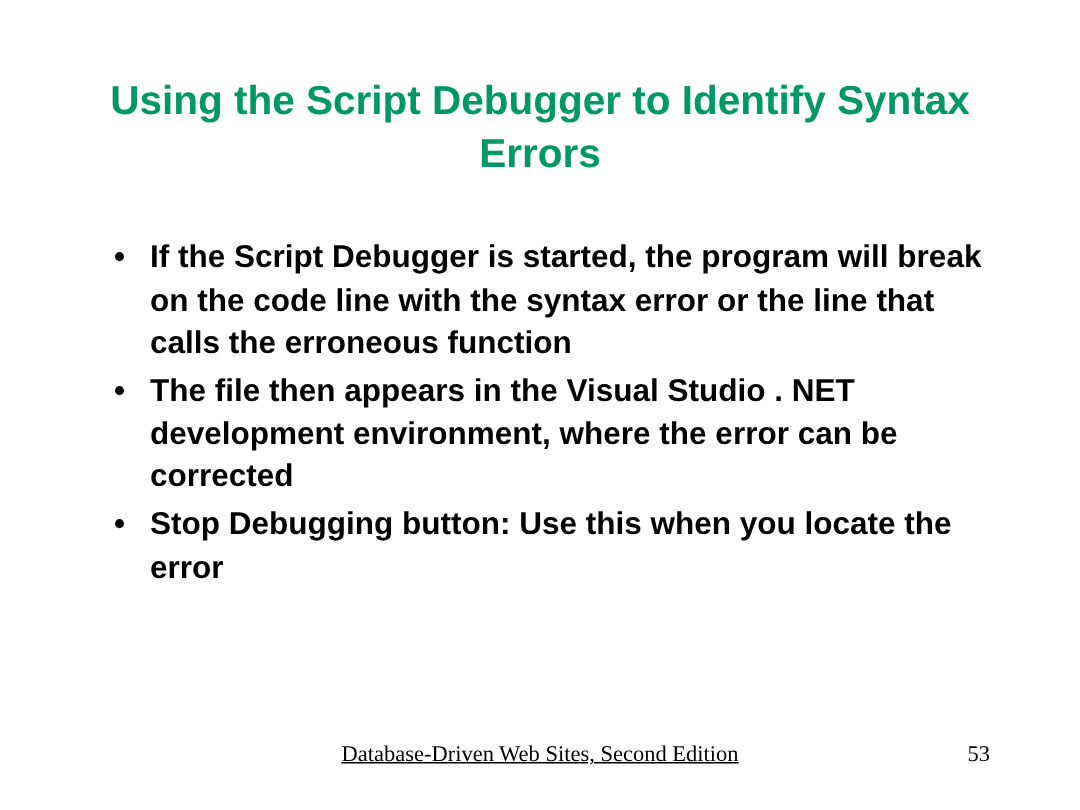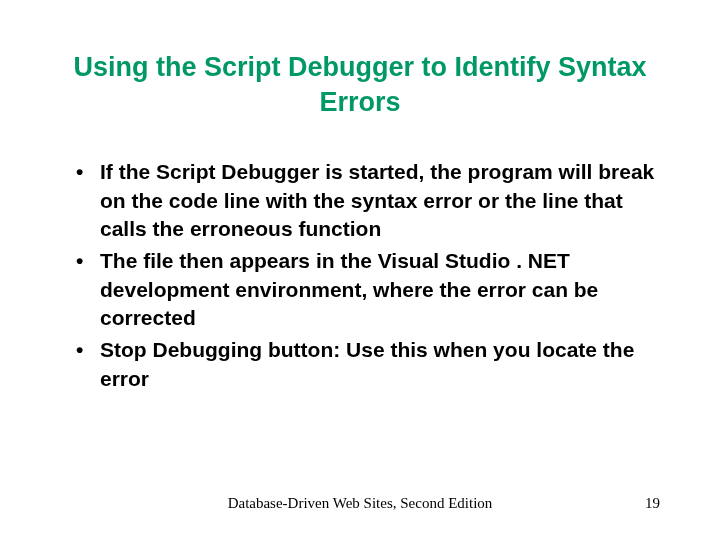--- a/index.html
+++ b/index.html
@@ -56,32 +56,33 @@
     justify-content: space-between;
     padding: 0 60px;
     font-family: "Times New Roman", Times, serif;
     font-size: 15px;
     color: #000000;
   }
   .footer-center {
     position: absolute;
     left: 50%;
     transform: translateX(-50%);
+    text-decoration: underline;
   }
   .footer-right {
     margin-left: auto;
   }
 </style>
 </head>
 <body>
 
 <div class="slide">
   <h1 class="title">Using the Script Debugger to Identify Syntax Errors</h1>
   <ul class="bullets">
     <li>If the Script Debugger is started, the program will break on the code line with the syntax error or the line that calls the erroneous function</li>
     <li>The file then appears in the Visual Studio . NET development environment, where the error can be corrected</li>
     <li>Stop Debugging button: Use this when you locate the error</li>
   </ul>
   <div class="footer">
     <span class="footer-center">Database-Driven Web Sites, Second Edition</span>
-    <span class="footer-right">19</span>
+    <span class="footer-right">53</span>
   </div>
 </div>
 
 </body></html>

